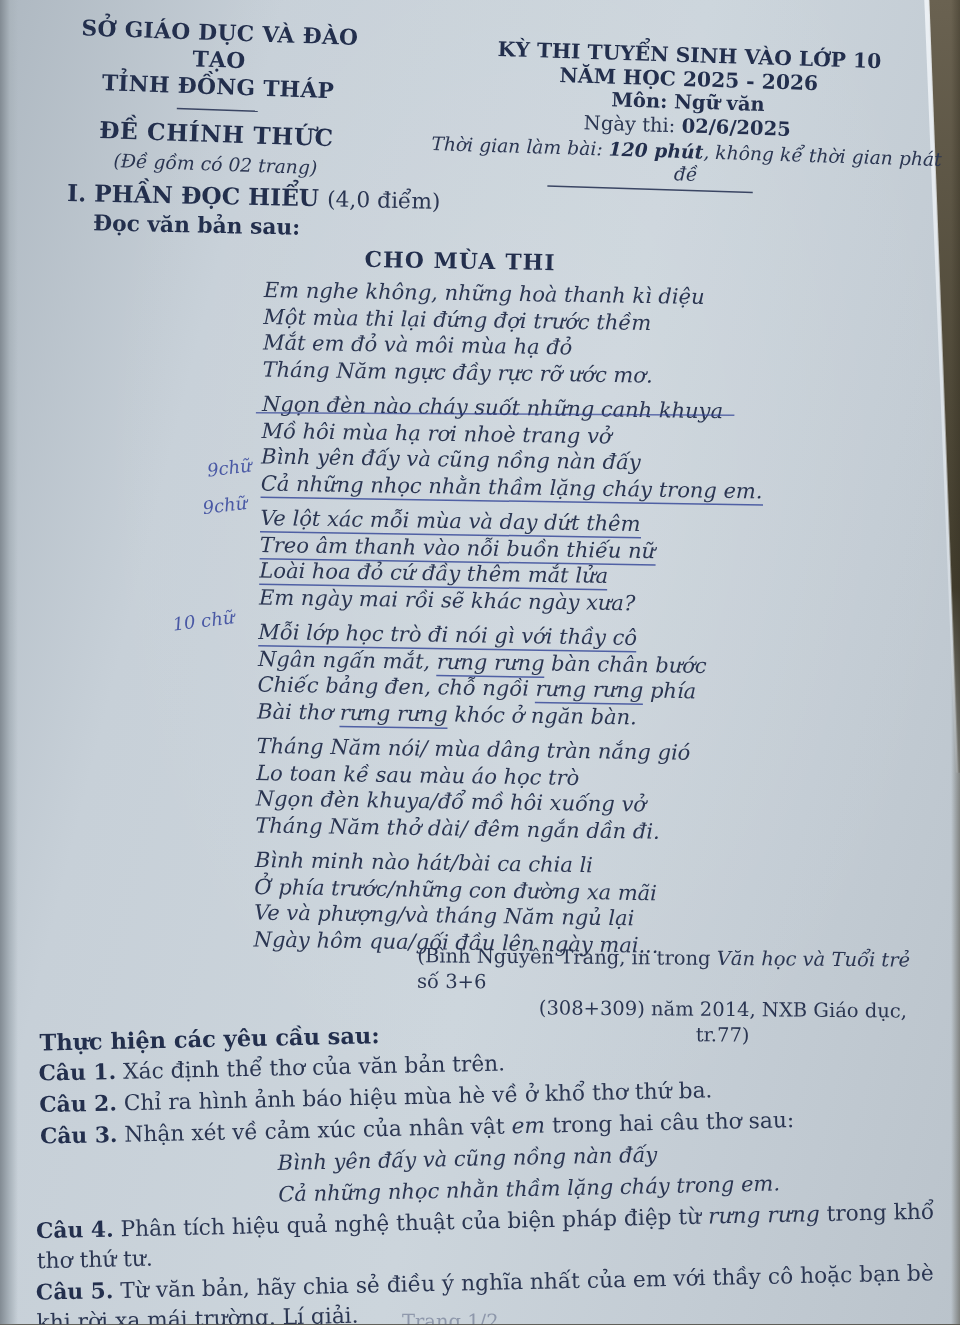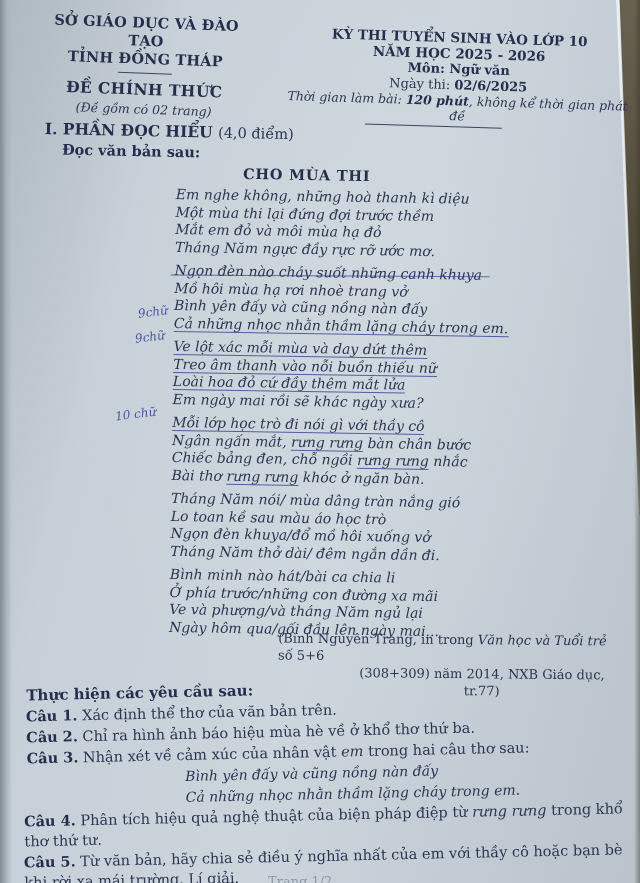--- a/index.html
+++ b/index.html
@@ -137,39 +137,39 @@
     </div>
     <div class="stanza">
       <div><span class="t u">Ve lột xác mỗi mùa và day dứt thêm</span></div>
       <div><span class="t u">Treo âm thanh vào nỗi buồn thiếu nữ</span></div>
       <div><span class="t u">Loài hoa đỏ cứ đầy thêm mắt lửa</span></div>
       <div><span class="t">Em ngày mai rồi sẽ khác ngày xưa?</span></div>
     </div>
     <div class="stanza">
       <div><span class="t u">Mỗi lớp học trò đi nói gì với thầy cô</span></div>
       <div><span class="t"><span>Ngân ngấn mắt, </span><span class="u">rưng rưng</span><span> bàn chân bước</span></span></div>
-      <div><span class="t"><span>Chiếc bảng đen, chỗ ngồi </span><span class="u">rưng rưng</span><span> nhắc</span></span></div>
+      <div><span class="t"><span>Chiếc bảng đen, chỗ ngồi </span><span class="u">rưng rưng</span><span> phía</span></span></div>
       <div><span class="t"><span>Bài thơ </span><span class="u">rưng rưng</span><span> khóc ở ngăn bàn.</span></span></div>
     </div>
     <div class="stanza">
       <div><span class="t">Tháng Năm nói/ mùa dâng tràn nắng gió</span></div>
       <div><span class="t">Lo toan kề sau màu áo học trò</span></div>
       <div><span class="t">Ngọn đèn khuya/đổ mồ hôi xuống vở</span></div>
       <div><span class="t">Tháng Năm thở dài/ đêm ngắn dần đi.</span></div>
     </div>
     <div class="stanza">
       <div><span class="t">Bình minh nào hát/bài ca chia li</span></div>
       <div><span class="t">Ở phía trước/những con đường xa mãi</span></div>
       <div><span class="t">Ve và phượng/và tháng Năm ngủ lại</span></div>
       <div><span class="t">Ngày hôm qua/gối đầu lên ngày mai...</span></div>
     </div>
   </div>
 
   <div class="attrib">
-    <div><span>(Bình Nguyên Trang, in trong </span><span class="i">Văn học và Tuổi trẻ</span><span> số 5+6</span></div>
+    <div><span>(Bình Nguyên Trang, in trong </span><span class="i">Văn học và Tuổi trẻ</span><span> số 3+6</span></div>
     <div class="l2">(308+309) năm 2014, NXB Giáo dục, tr.77)</div>
   </div>
 
   <div class="questions">
     <div class="q-intro">Thực hiện các yêu cầu sau:</div>
     <div class="q"><span class="lbl">Câu 1.</span><span> Xác định thể thơ của văn bản trên.</span></div>
     <div class="q"><span class="lbl">Câu 2.</span><span> Chỉ ra hình ảnh báo hiệu mùa hè về ở khổ thơ thứ ba.</span></div>
     <div class="q"><span class="lbl">Câu 3.</span><span> Nhận xét về cảm xúc của nhân vật </span><span class="i">em</span><span> trong hai câu thơ sau:</span></div>
     <div class="quote">Bình yên đấy và cũng nồng nàn đấy</div>
     <div class="quote">Cả những nhọc nhằn thầm lặng cháy trong em.</div>

